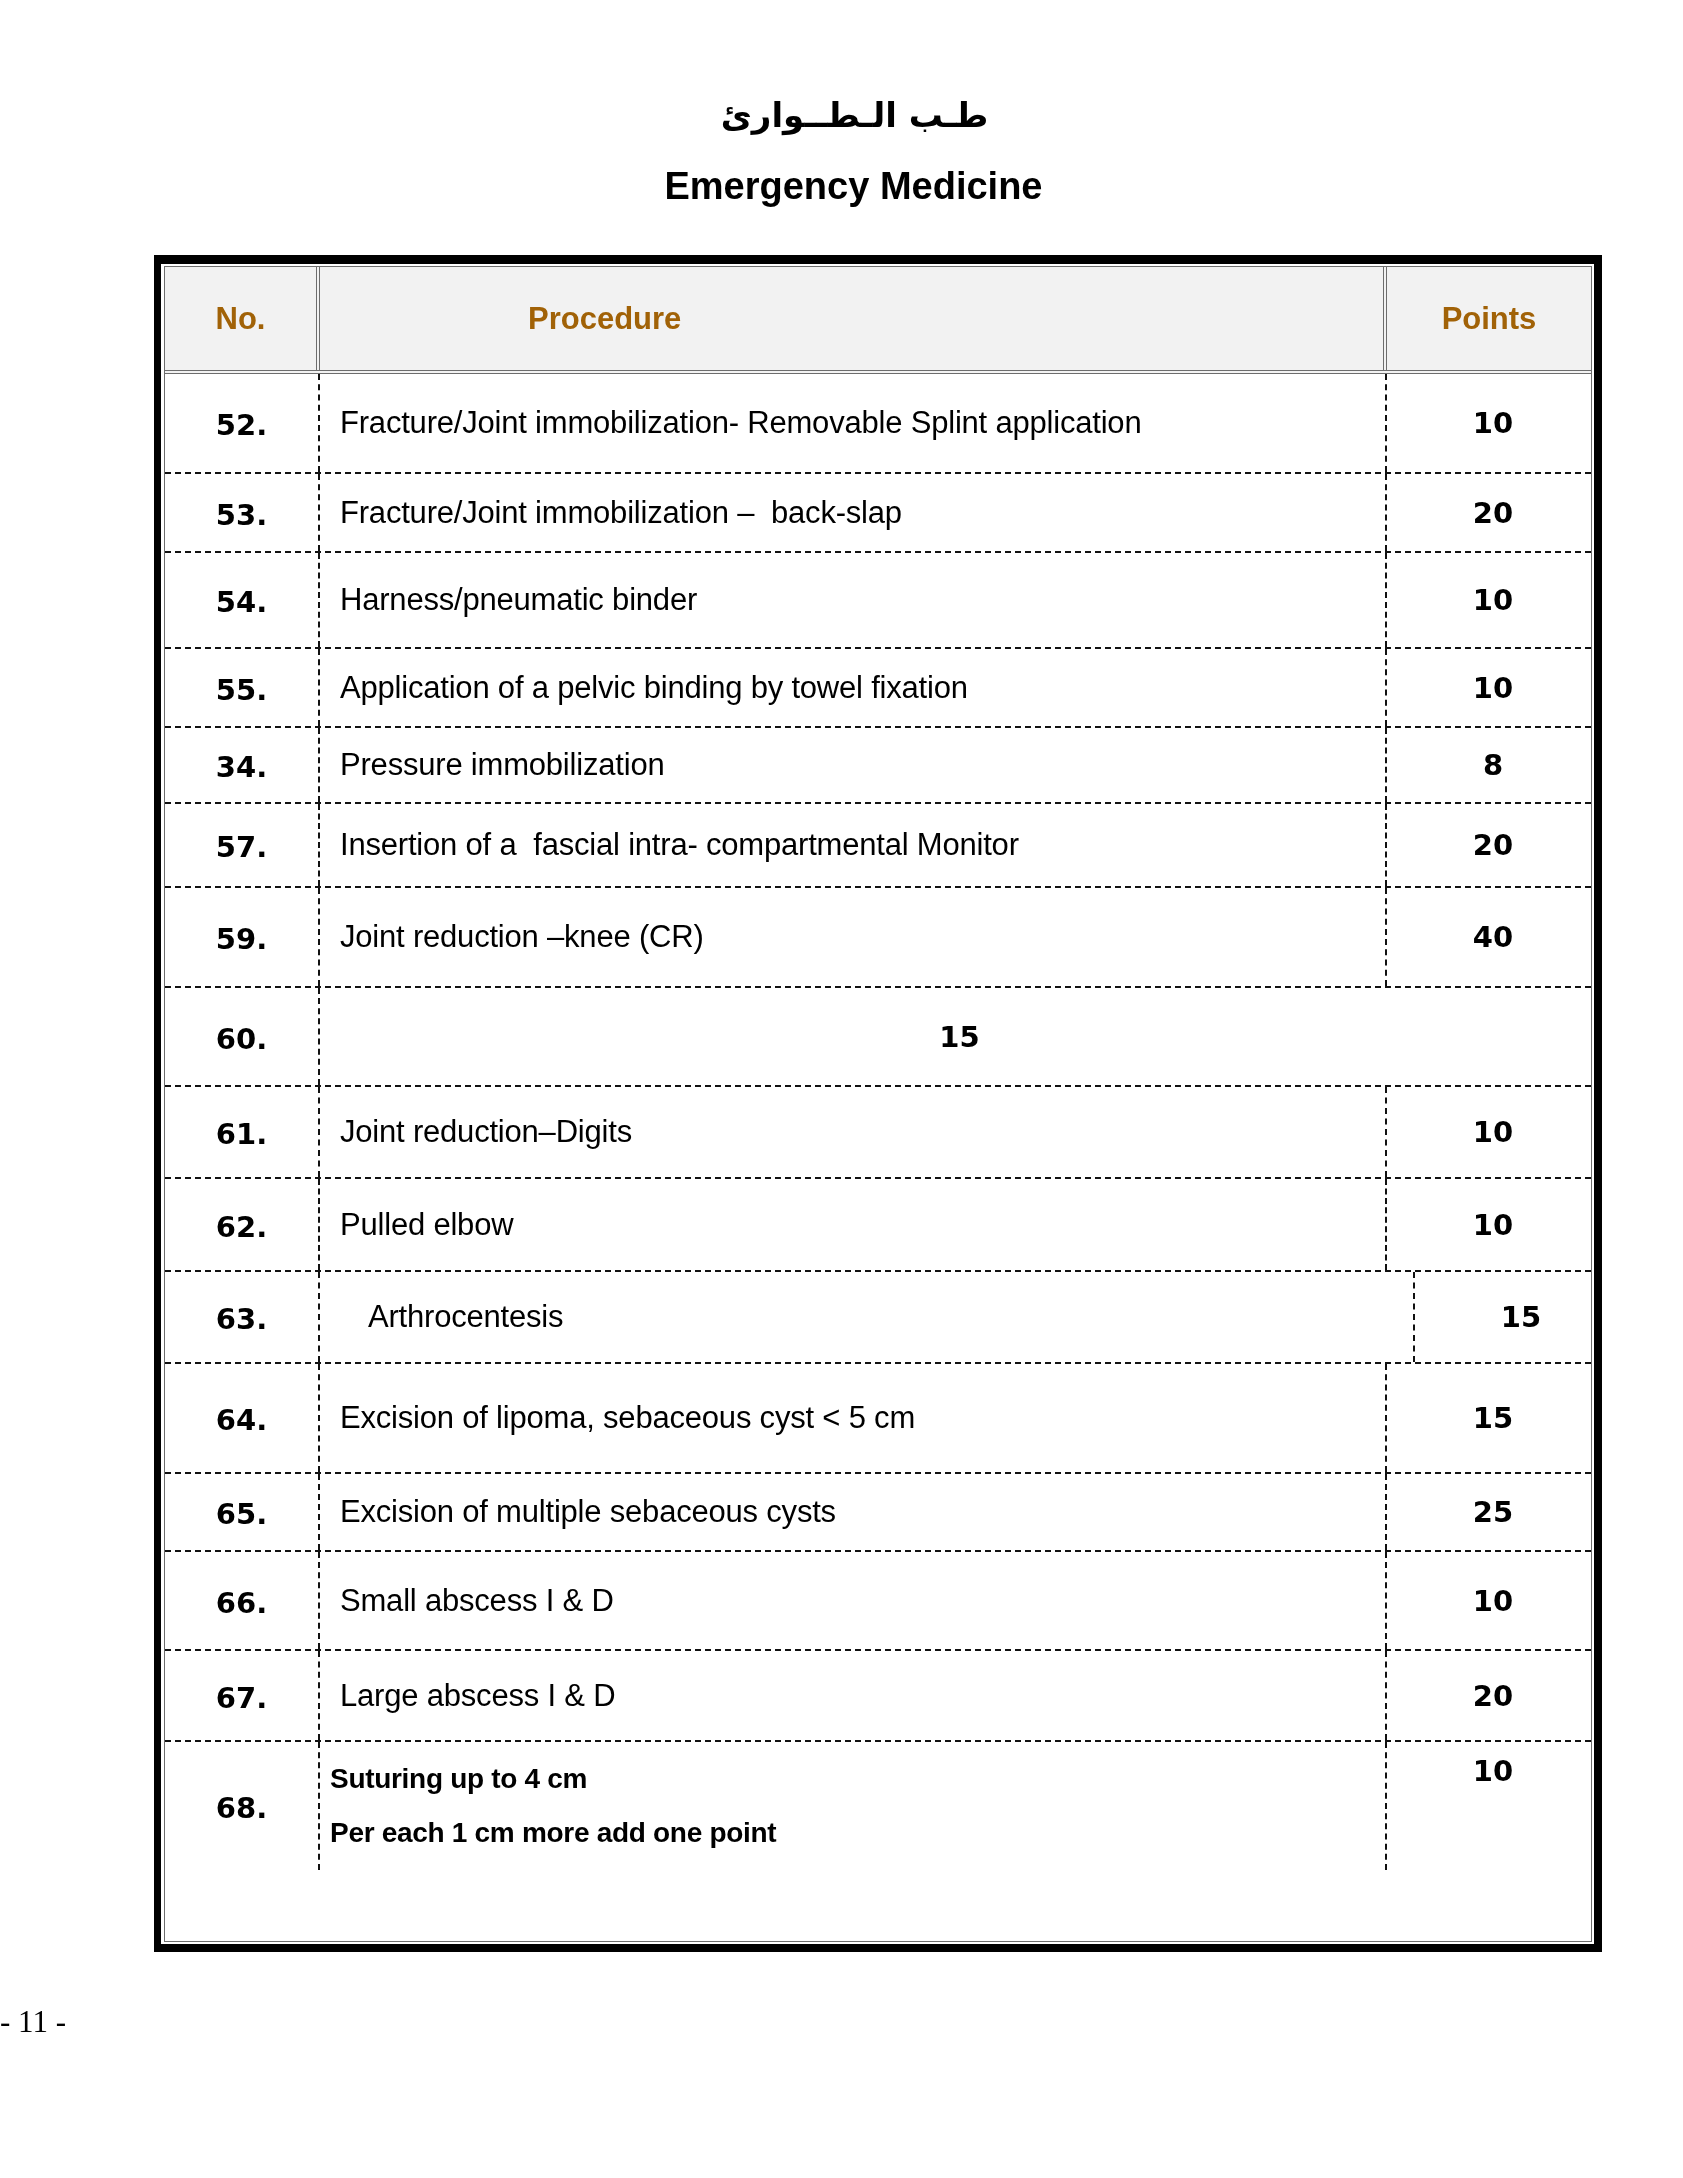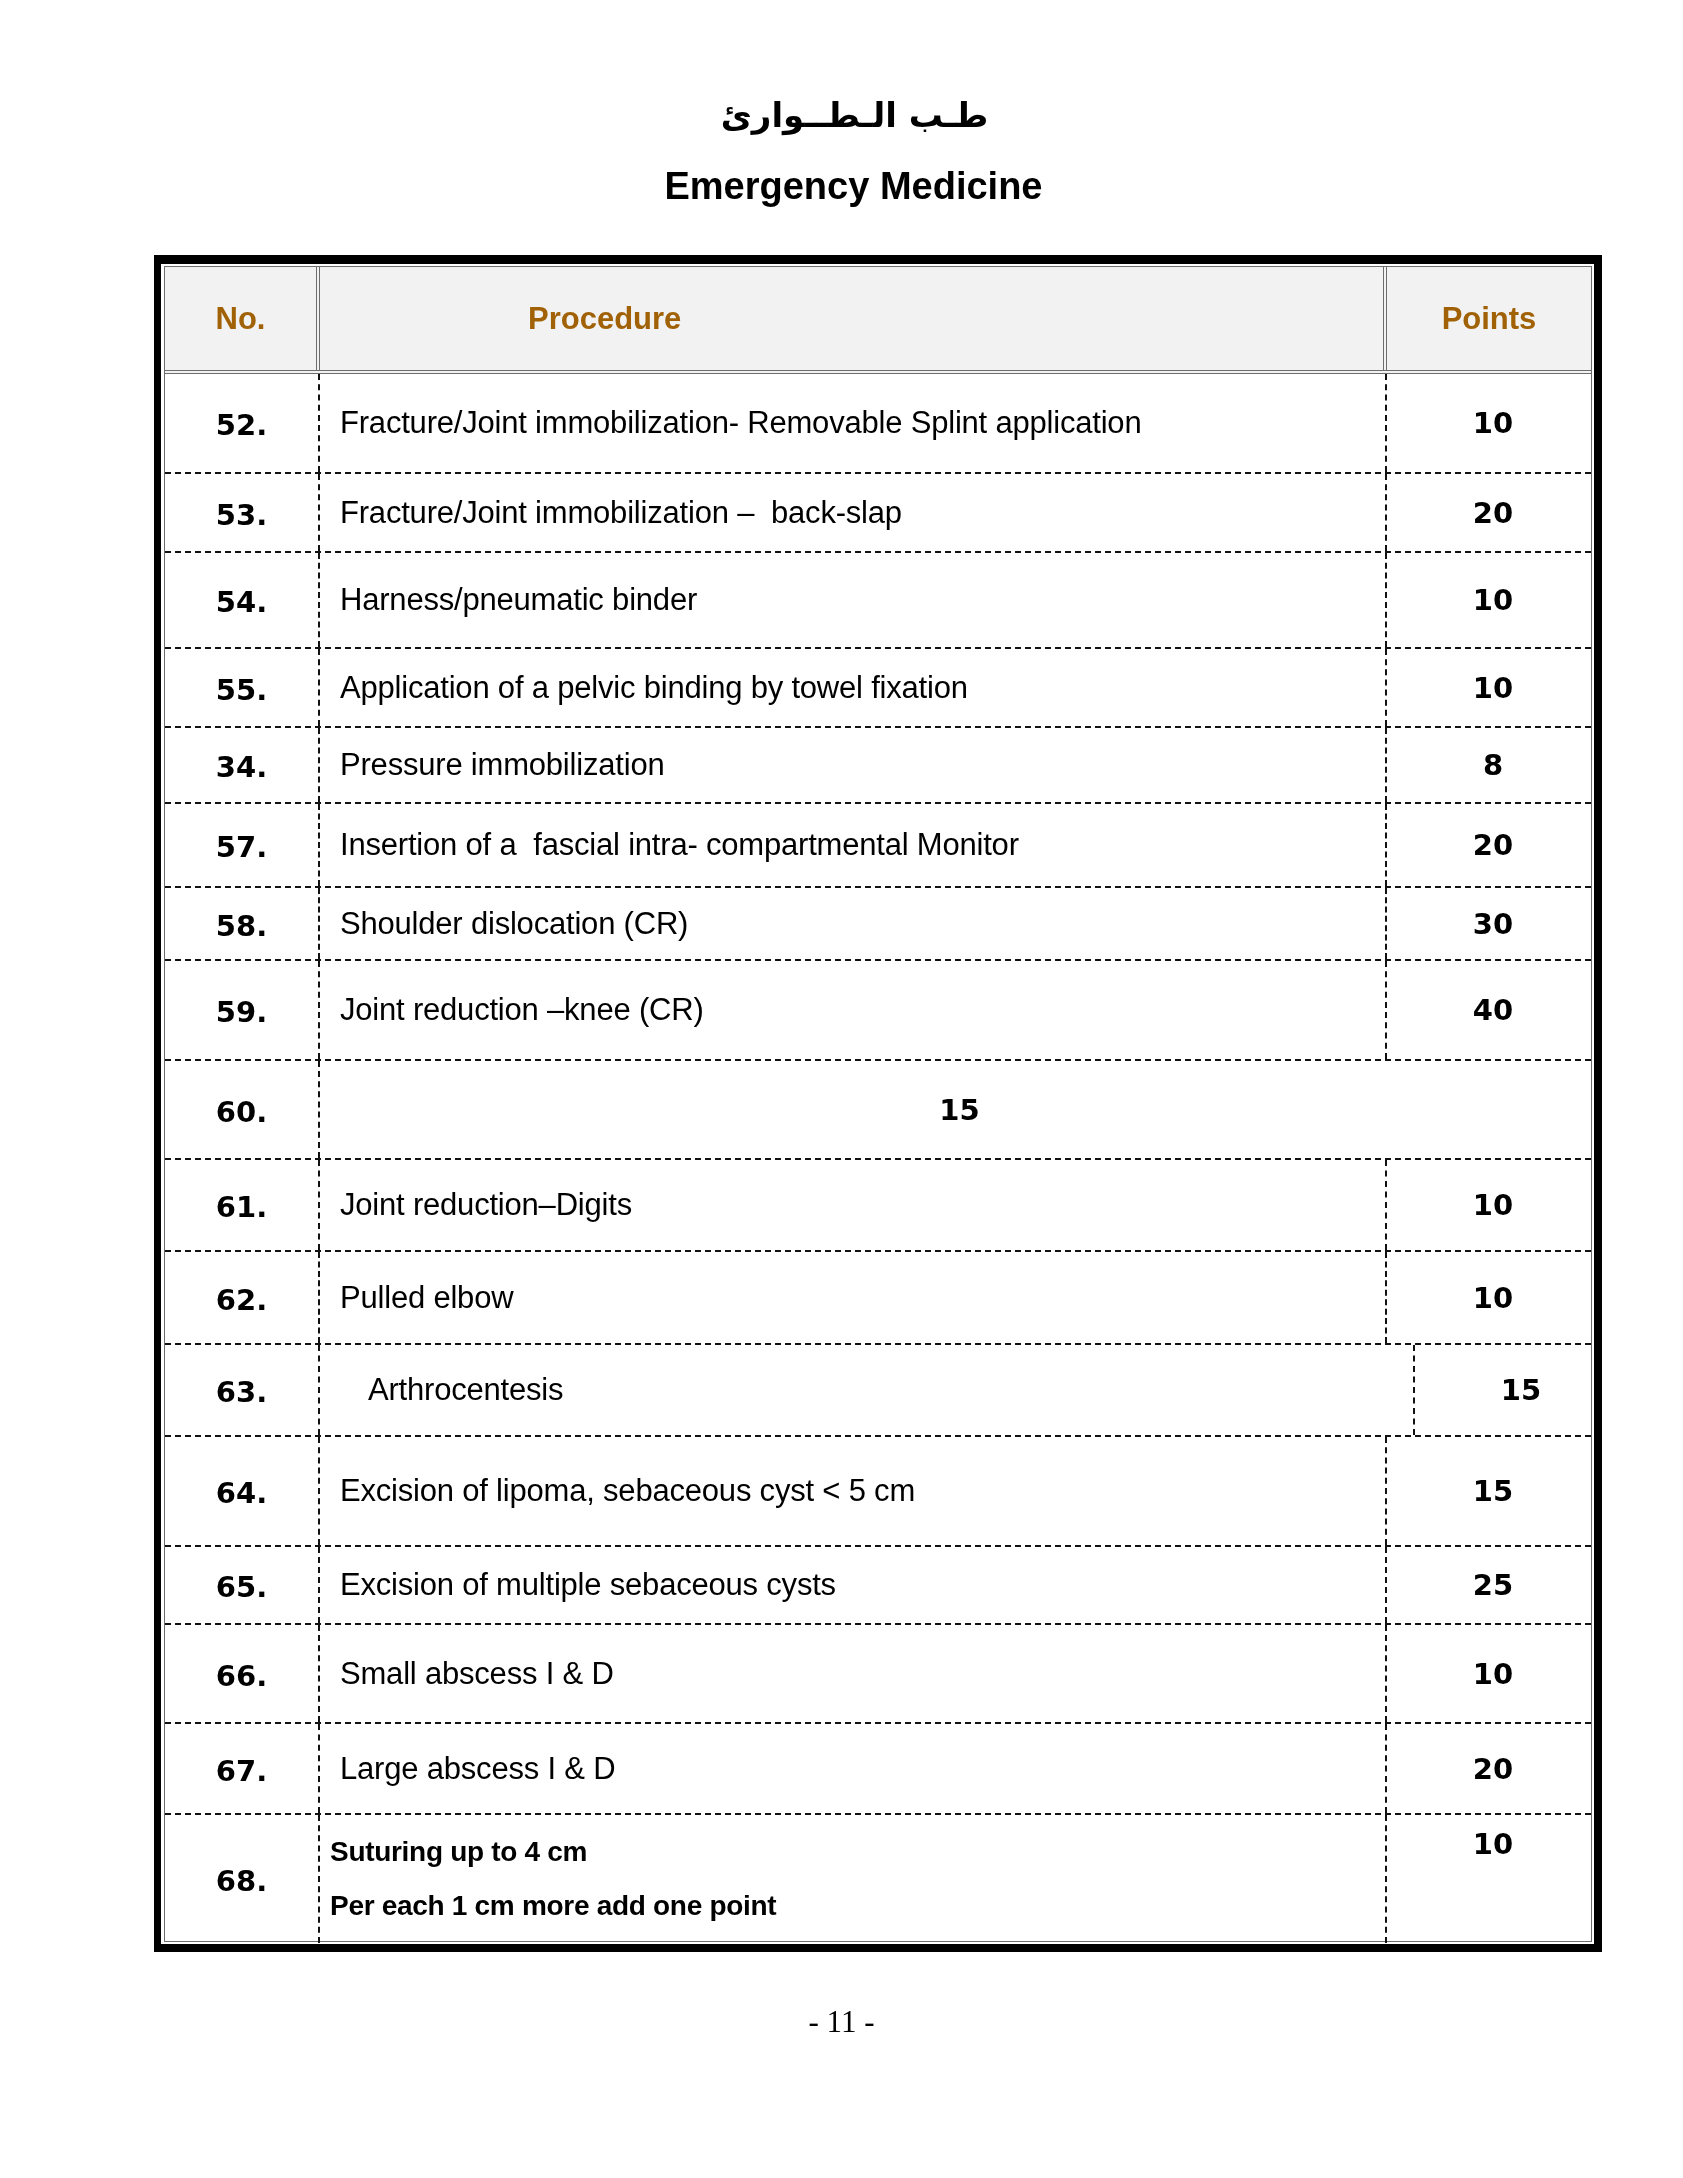--- a/index.html
+++ b/index.html
@@ -59,21 +59,21 @@
 
   .r68 .c-proc {
     flex-direction: column; align-items: flex-start; justify-content: center; padding-left: 10px;
     font-family: Liberation Sans, sans-serif; font-weight: bold; font-size: 28px; letter-spacing: -0.3px;
   }
   .r68 .line { display: block; line-height: 32px; }
   .r68 .line + .line { margin-top: 22px; }
   .r68 .c-pts { align-items: flex-start; padding-top: 12px; }
 
   .page-number {
-    position: absolute; left: 0; width: 1683px; top: 2004px; text-align: center;
+    position: absolute; left: 0; width: 1683px; top: 2004px; text-align: left;
     font-family: "Liberation Serif", serif; font-size: 31px; line-height: 36px;
   }
 </style>
 </head>
 <body>
 
 <div class="title-ar">طـب الـطــوارئ</div>
 <div class="title-en">Emergency Medicine</div>
 
 <div class="table-outer">
@@ -109,25 +109,20 @@
         </div>
         <div class="row body-row r56">
           <div class="cell c-no">34.</div>
           <div class="cell c-proc">Pressure immobilization</div>
           <div class="cell c-pts">8</div>
         </div>
         <div class="row body-row r57">
           <div class="cell c-no">57.</div>
           <div class="cell c-proc" style="white-space:pre">Insertion of a  fascial intra- compartmental Monitor</div>
           <div class="cell c-pts">20</div>
-        </div>
-        <div class="row body-row r58">
-          <div class="cell c-no">58.</div>
-          <div class="cell c-proc">Shoulder dislocation (CR)</div>
-          <div class="cell c-pts">30</div>
         </div>
         <div class="row body-row r59">
           <div class="cell c-no">59.</div>
           <div class="cell c-proc">Joint reduction –knee (CR)</div>
           <div class="cell c-pts">40</div>
         </div>
         <div class="row body-row r60">
           <div class="cell c-no">60.</div>
           <div class="cell c-pts">15</div>
         </div>

